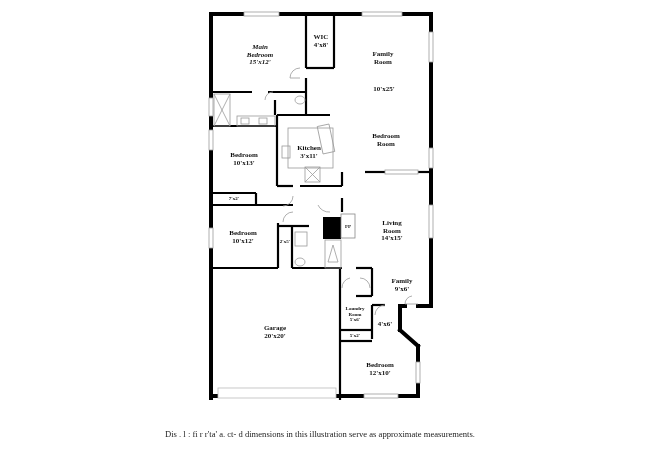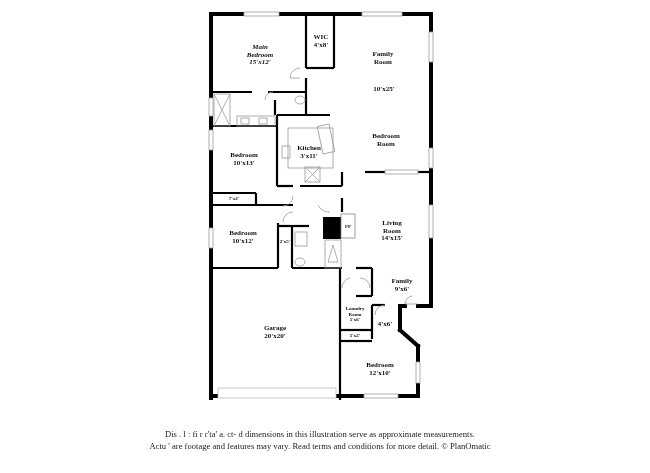--- a/index.html
+++ b/index.html
@@ -204,14 +204,13 @@
     <span class="dim">20'x20'</span>
   </div>
   <div class="label" style="left:380px; top:362px;">
     <span class="name">Bedroom</span>
     <span class="dim">12'x10'</span>
   </div>
 </div>
 
 <div class="disclaimer">
   <div>Dis   .    l   : fi    r r'ta' a.    ct-    d dimensions in this illustration serve as approximate measurements.</div>
-  <div>Actu  '   are footage and features may vary. Read terms and conditions for more detail. © PlanOmatic</div>
 </div>
 
 </body></html>

